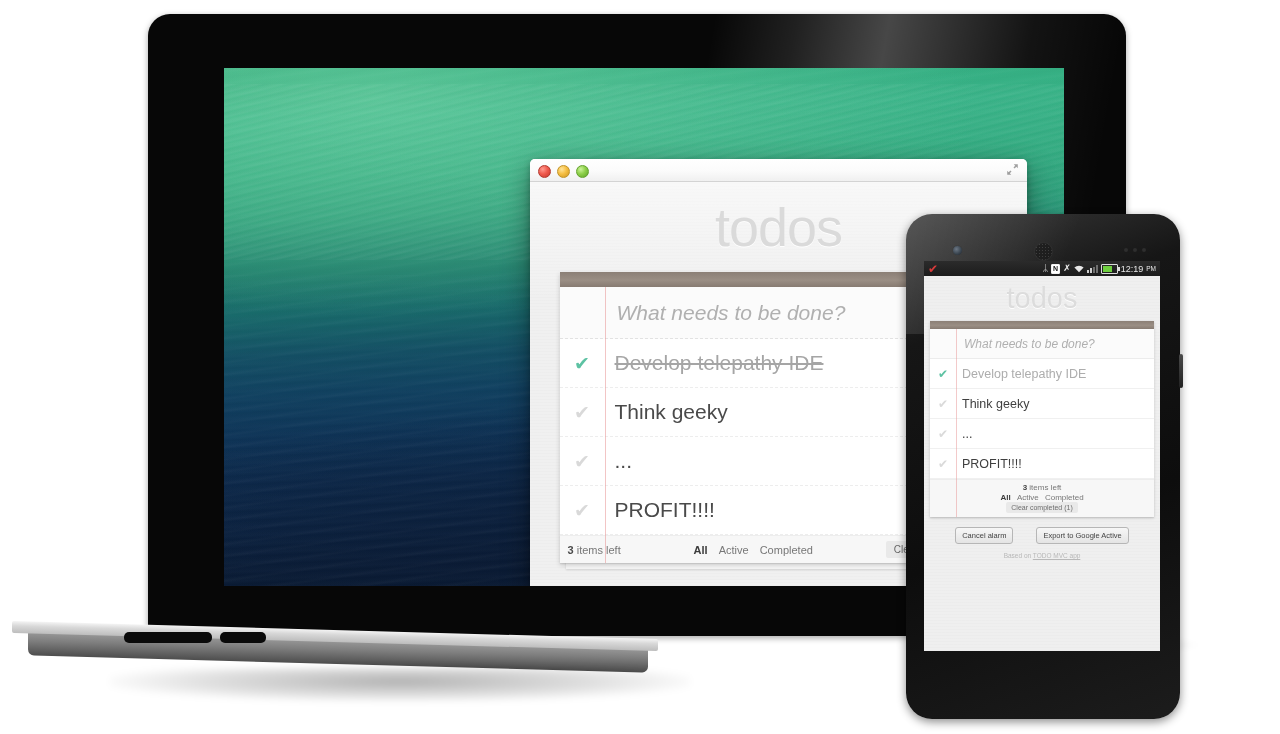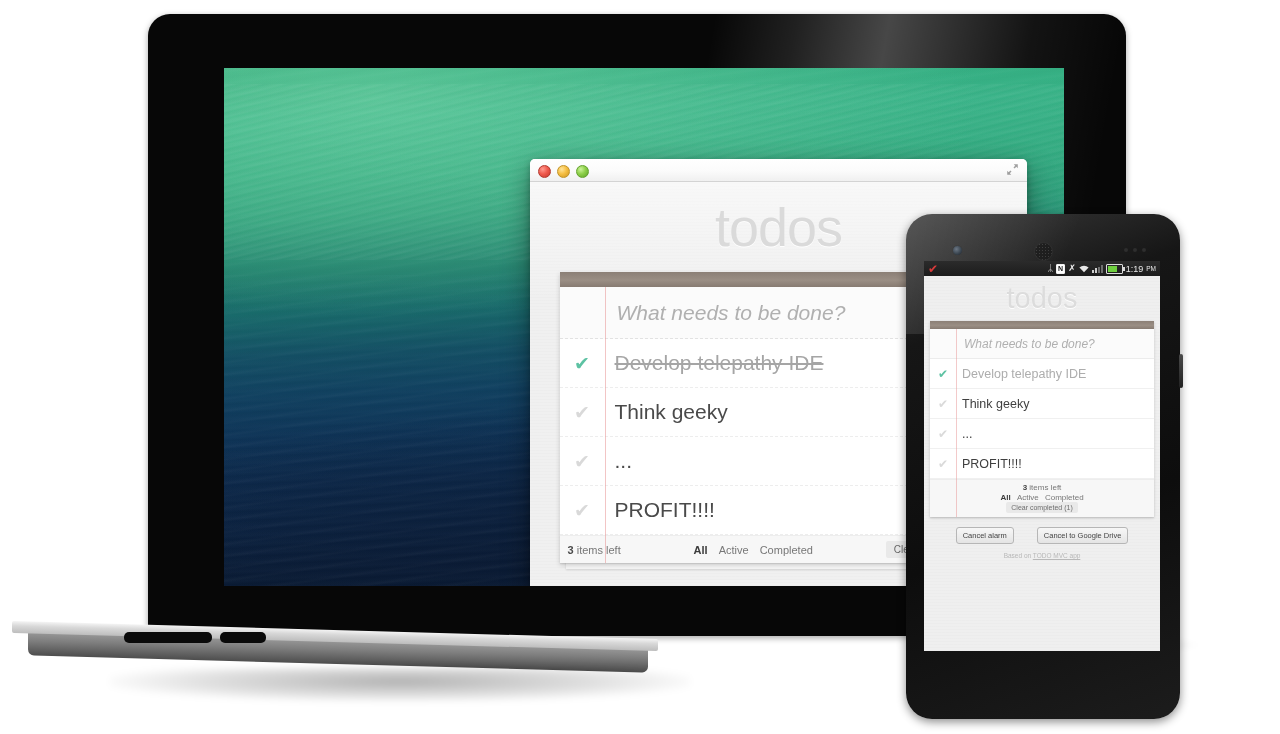--- a/index.html
+++ b/index.html
@@ -501,21 +501,21 @@
           </svg>
           <span class="sb-bars">
               <i></i>
               <i></i>
               <i></i>
               <i></i>
             </span>
           <span class="sb-batt">
               <i></i>
             </span>
-          <span class="sb-time">1:19</span>
+          <span class="sb-time">12:19</span>
           <span class="sb-pm">PM</span>
         </span>
       </div>
 
       <div class="ph-app">
         <div class="ph-title">todos</div>
 
         <div class="ph-card">
           <div class="ph-topbar"></div>
           <div class="ph-rule"></div>
@@ -549,21 +549,21 @@
               <span>Completed</span>
             </span>
             <span class="ph-clear-wrap">
               <button class="ph-clear">Clear completed (1)</button>
             </span>
           </div>
         </div>
 
         <div class="ph-actions">
           <button class="ph-act">Cancel alarm</button>
-          <button class="ph-act">Cancel to Google Drive</button>
+          <button class="ph-act">Export to Google Active</button>
         </div>
 
         <div class="ph-credit"><span>Based on </span><a href="#">TODO MVC app</a></div>
       </div>
     </div>
   </div>
 
 </div>
 
 </body></html>

